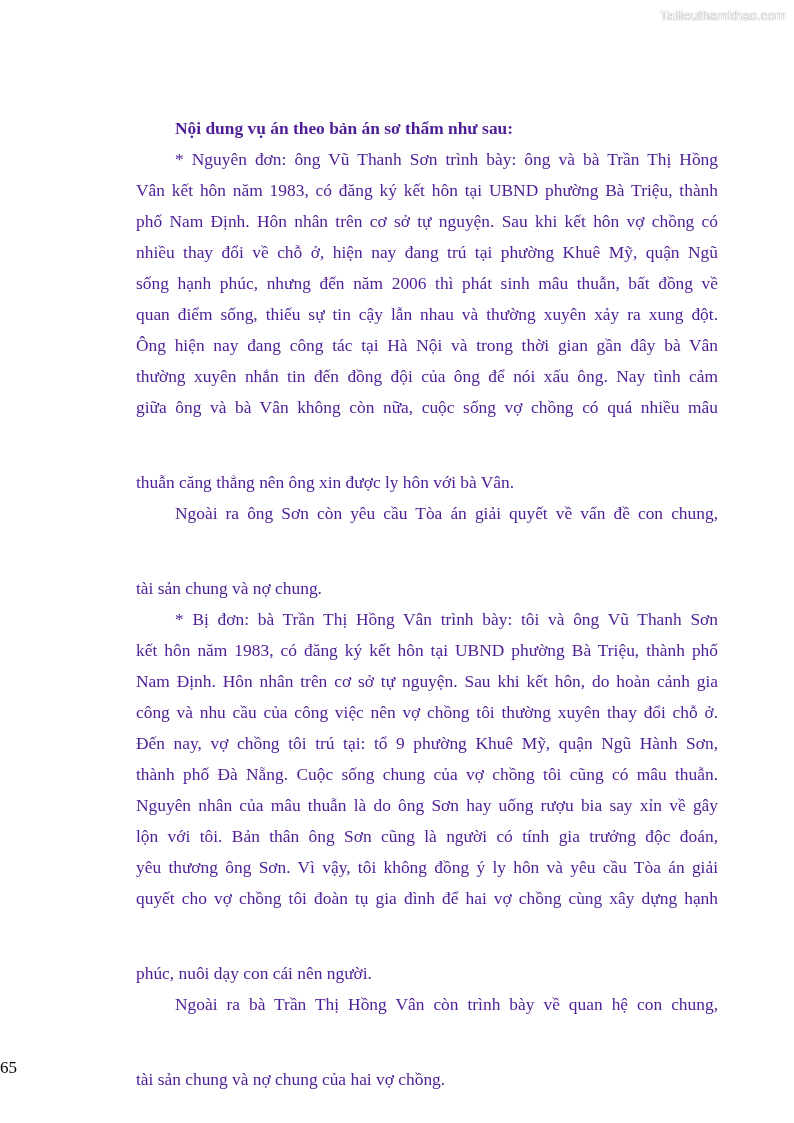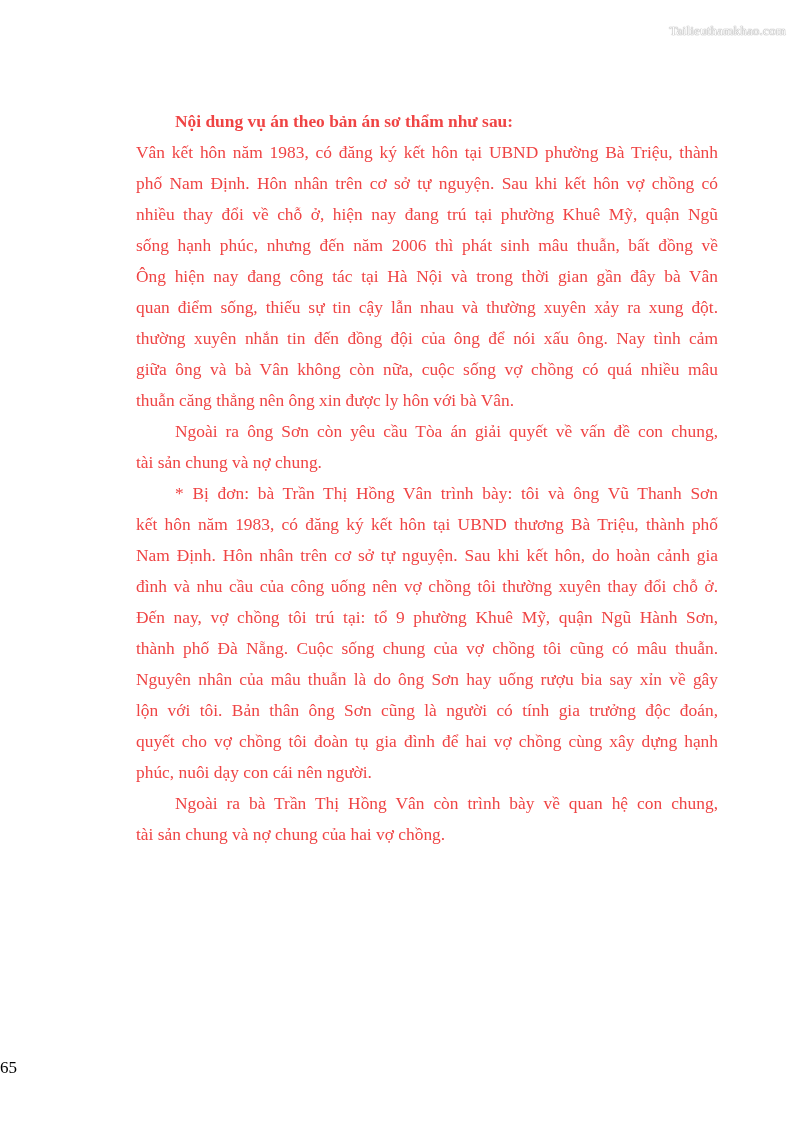--- a/index.html
+++ b/index.html
@@ -1,74 +1,76 @@
 <!DOCTYPE html>
 <html><head>
 <meta charset="utf-8">
 <style>
   html, body { margin: 0; padding: 0; background: #ffffff; }
   body { width: 794px; height: 1123px; position: relative; overflow: hidden; }
   .watermark {
-    position: absolute; top: 23px; right: 8px;
-    font-family: Liberation Serif, serif; font-size: 13px;
+    position: absolute; top: 8px; right: 8px;
+    font-family: Liberation Sans, sans-serif; font-size: 13px;
     color: #ffffff;
     text-shadow: 0 0 1px #8a8a8a, 0 0 1px #8a8a8a;
     letter-spacing: 0.2px;
   }
   .page {
-    position: absolute; left: 136px; top: 106px; width: 582px;
-    font-family: "Liberation Serif", serif; font-size: 17.4px; color: #ef4444;
+    position: absolute; left: 136px; top: 113px; width: 582px;
+    font-family: "Liberation Serif", serif; font-size: 17.4px; color: #4c1d95;
     line-height: 31px;
   }
   .line {
     display: block; height: 31px; white-space: nowrap;
     text-align: justify; text-align-last: justify;
   }
-  .line.last { text-align-last: left; }
+  .line.last { text-align-last: left; margin-top: 44px; }
   .indent { padding-left: 39px; }
   .heading { font-weight: bold; text-align-last: left; }
   .page-number {
     position: absolute; top: 1058px; left: 0; width: 794px; 
     font-family: "Liberation Serif", serif; font-size: 17px; color: #000;
   }
 </style>
 </head>
 <body>
 
 <div class="watermark">Tailieuthamkhao.com</div>
 
 <div class="page">
   <div class="line indent heading">Nội dung vụ án theo bản án sơ thẩm như sau:</div>
 
   <div>
+    <span class="line indent">* Nguyên đơn: ông Vũ Thanh Sơn trình bày: ông và bà Trần Thị Hồng</span>
     <span class="line">Vân kết hôn năm 1983, có đăng ký kết hôn tại UBND phường Bà Triệu, thành</span>
     <span class="line">phố Nam Định. Hôn nhân trên cơ sở tự nguyện. Sau khi kết hôn vợ chồng có</span>
     <span class="line">nhiều thay đổi về chỗ ở, hiện nay đang trú tại phường Khuê Mỹ, quận Ngũ</span>
     <span class="line">sống hạnh phúc, nhưng đến năm 2006 thì phát sinh mâu thuẫn, bất đồng về</span>
+    <span class="line">quan điểm sống, thiếu sự tin cậy lẫn nhau và thường xuyên xảy ra xung đột.</span>
     <span class="line">Ông hiện nay đang công tác tại Hà Nội và trong thời gian gần đây bà Vân</span>
-    <span class="line">quan điểm sống, thiếu sự tin cậy lẫn nhau và thường xuyên xảy ra xung đột.</span>
     <span class="line">thường xuyên nhắn tin đến đồng đội của ông để nói xấu ông. Nay tình cảm</span>
     <span class="line">giữa ông và bà Vân không còn nữa, cuộc sống vợ chồng có quá nhiều mâu</span>
     <span class="line last">thuẫn căng thẳng nên ông xin được ly hôn với bà Vân.</span>
   </div>
 
   <div>
     <span class="line indent">Ngoài ra ông Sơn còn yêu cầu Tòa án giải quyết về vấn đề con chung,</span>
     <span class="line last">tài sản chung và nợ chung.</span>
   </div>
 
   <div>
     <span class="line indent">* Bị đơn: bà Trần Thị Hồng Vân trình bày: tôi và ông Vũ Thanh Sơn</span>
-    <span class="line">kết hôn năm 1983, có đăng ký kết hôn tại UBND thương Bà Triệu, thành phố</span>
+    <span class="line">kết hôn năm 1983, có đăng ký kết hôn tại UBND phường Bà Triệu, thành phố</span>
     <span class="line">Nam Định. Hôn nhân trên cơ sở tự nguyện. Sau khi kết hôn, do hoàn cảnh gia</span>
-    <span class="line">đình và nhu cầu của công uống nên vợ chồng tôi thường xuyên thay đổi chỗ ở.</span>
+    <span class="line">công và nhu cầu của công việc nên vợ chồng tôi thường xuyên thay đổi chỗ ở.</span>
     <span class="line">Đến nay, vợ chồng tôi trú tại: tổ 9 phường Khuê Mỹ, quận Ngũ Hành Sơn,</span>
     <span class="line">thành phố Đà Nẵng. Cuộc sống chung của vợ chồng tôi cũng có mâu thuẫn.</span>
     <span class="line">Nguyên nhân của mâu thuẫn là do ông Sơn hay uống rượu bia say xỉn về gây</span>
     <span class="line">lộn với tôi. Bản thân ông Sơn cũng là người có tính gia trưởng độc đoán,</span>
+    <span class="line">yêu thương ông Sơn. Vì vậy, tôi không đồng ý ly hôn và yêu cầu Tòa án giải</span>
     <span class="line">quyết cho vợ chồng tôi đoàn tụ gia đình để hai vợ chồng cùng xây dựng hạnh</span>
     <span class="line last">phúc, nuôi dạy con cái nên người.</span>
   </div>
 
   <div>
     <span class="line indent">Ngoài ra bà Trần Thị Hồng Vân còn trình bày về quan hệ con chung,</span>
     <span class="line last">tài sản chung và nợ chung của hai vợ chồng.</span>
   </div>
 </div>
 

